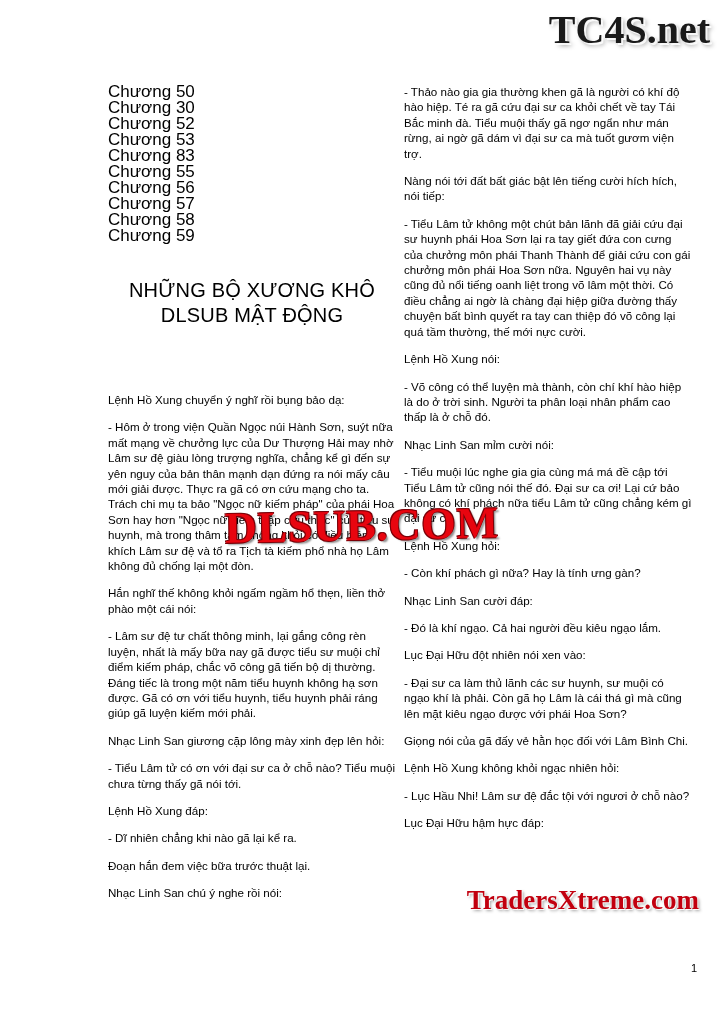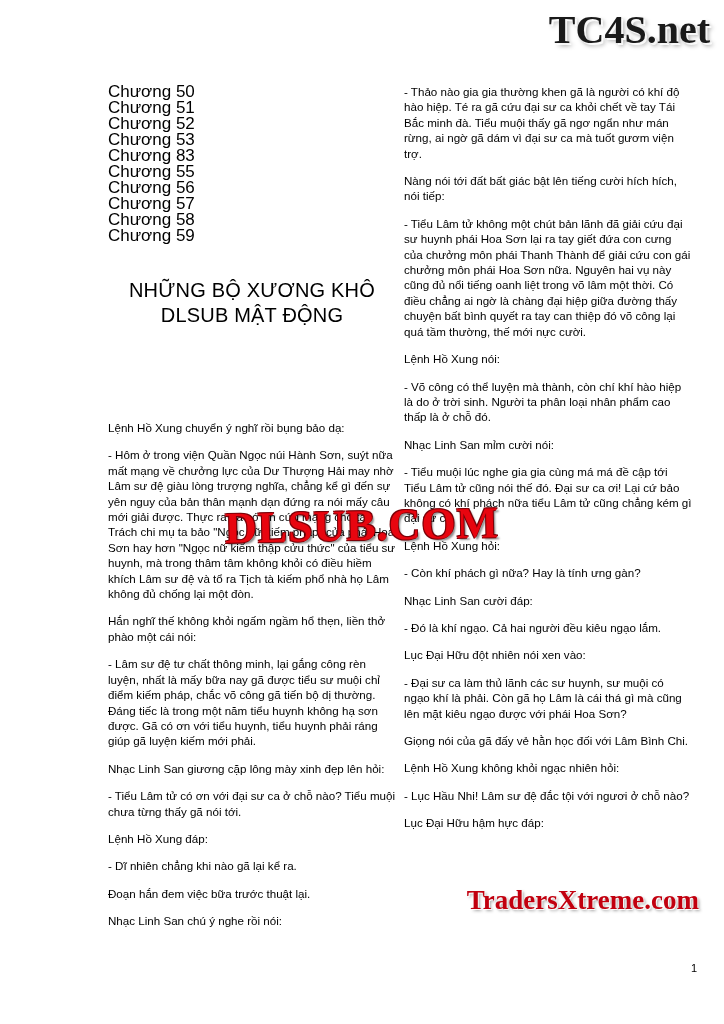--- a/index.html
+++ b/index.html
@@ -99,42 +99,42 @@
     margin: 34px 0 0 0;
     letter-spacing: 0.2px;
   }
   .booktitle .l2 { display: block; }
 
   .para {
     margin: 0 0 12px 0;
   }
   .para:last-child { margin-bottom: 0; }
 
-  .body-block { margin-top: 92px; }
+  .body-block { margin-top: 64px; }
 
   .page-number {
     position: absolute;
     right: 27px;
     top: 962px;
     font-size: 11px;
     color: #000;
   }
 </style>
 </head>
 <body>
 
 <div class="page">
 
   <div class="wm-top">TC4S.net</div>
 
   <div class="col col-left">
 
     <ul class="chapter-list">
       <li>Chương 50</li>
-      <li>Chương 51</li>
+      <li>Chương 30</li>
       <li>Chương 52</li>
       <li>Chương 53</li>
       <li>Chương 83</li>
       <li>Chương 55</li>
       <li>Chương 56</li>
       <li>Chương 57</li>
       <li>Chương 58</li>
       <li>Chương 59</li>
     </ul>
 

